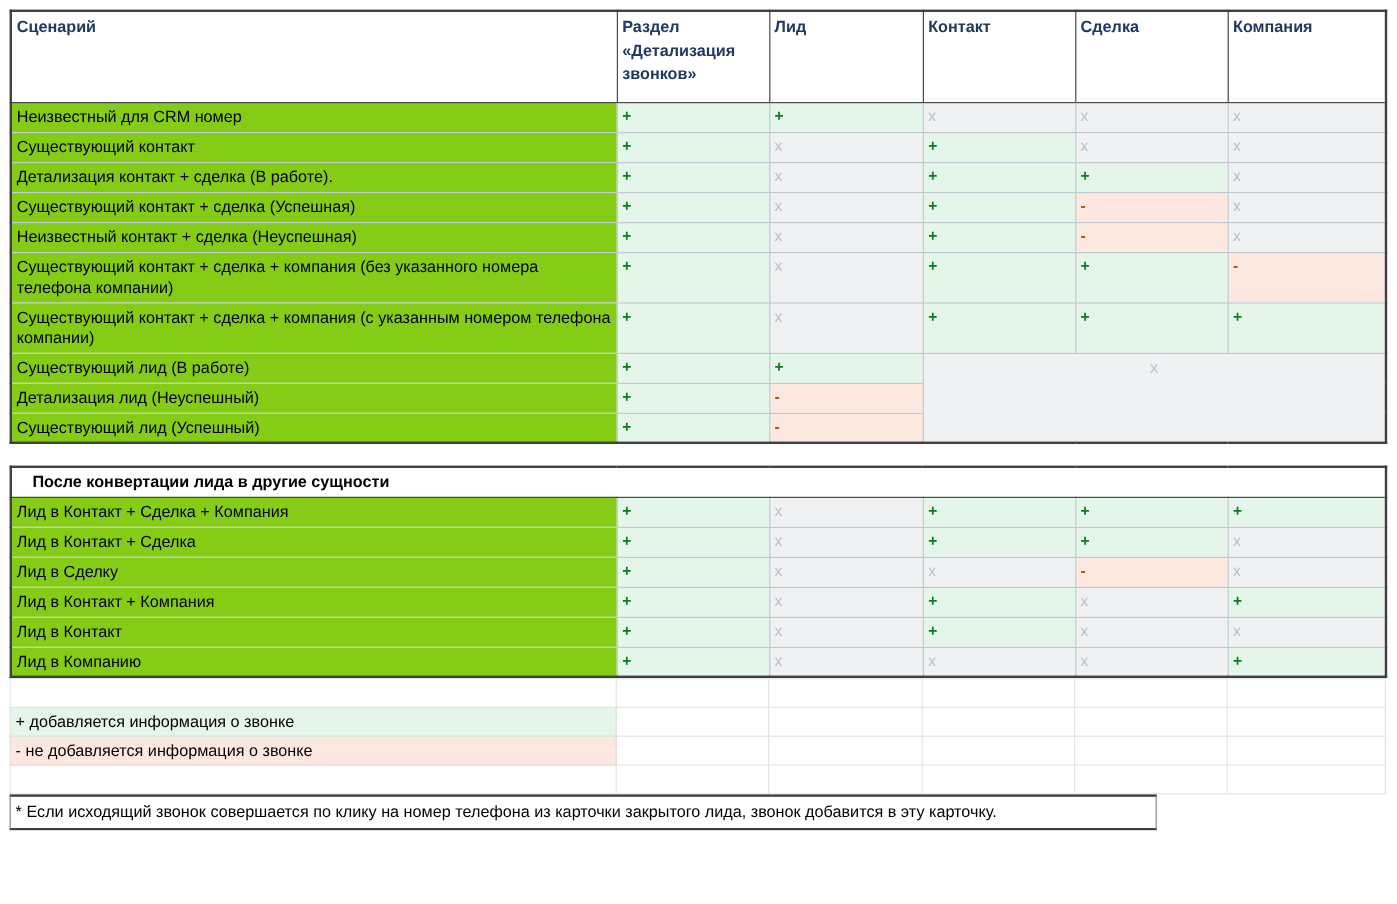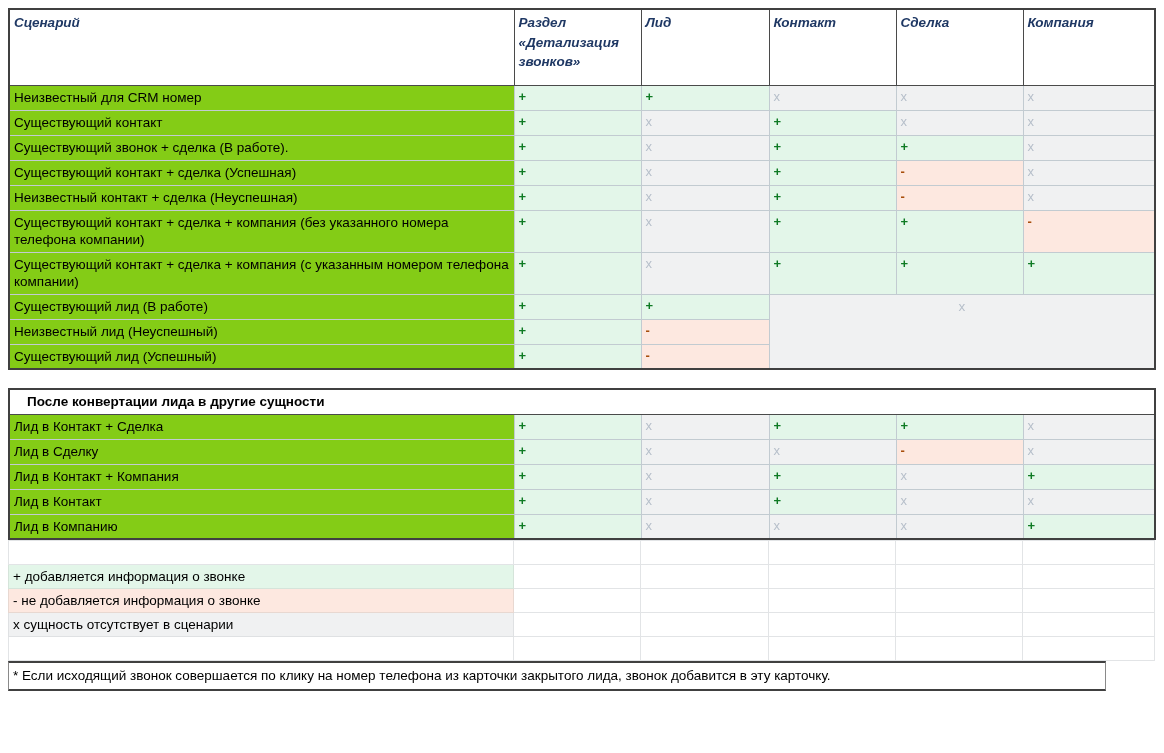--- a/index.html
+++ b/index.html
@@ -26,21 +26,20 @@
     border: 1px solid #4a4a4a;
     background: #ffffff;
     color: #1f3864;
     font-weight: bold;
     text-align: left;
     vertical-align: top;
     padding: 3px 4px;
     height: 76px;
     line-height: 1.45;
     font-size: 13.5px;
-    font-style: italic;
   }
   .matrix td {
     border: 1px solid #c2cbd1;
     vertical-align: top;
     padding: 3px 4px;
     height: 25px;
     line-height: 1.3;
   }
   .matrix td.label { background:#84cc16; }
   .matrix td.sym { font-weight: bold; font-size: 13px; }
@@ -71,21 +70,21 @@
     padding: 2px 4px;
     vertical-align: middle;
     background: #ffffff;
   }
   .legend-table td.lg-plus   { background:#e3f6e9; border-color:#d5e4da; }
   .legend-table td.lg-minus  { background:#fde8e0; border-color:#e8d8d1;margin-top:20px; }
   .legend-table td.lg-absent { background:#f0f1f2; border-color:#dfe1e3; }
 
   
   .footnote {
-    width: 1098px;
+    width: 956px;
     border-top: 2px solid #404040;
     border-bottom: 2px solid #404040;
     border-left: 1px solid #8a8a8a;
     border-right: 1px solid #8a8a8a;
     padding: 5px 4px 6px 4px;
     background: #ffffff;
     font-size: 13.5px;
   }
 </style>
 </head>
@@ -123,21 +122,21 @@
         </tr>
         <tr>
           <td class="label">Существующий контакт</td>
           <td class="sym c-plus">+</td>
           <td class="sym c-absent">x</td>
           <td class="sym c-plus">+</td>
           <td class="sym c-absent">x</td>
           <td class="sym c-absent">x</td>
         </tr>
         <tr>
-          <td class="label">Существующий звонок + сделка (В работе).</td>
+          <td class="label">Детализация контакт + сделка (В работе).</td>
           <td class="sym c-plus">+</td>
           <td class="sym c-absent">x</td>
           <td class="sym c-plus">+</td>
           <td class="sym c-plus">+</td>
           <td class="sym c-absent">x</td>
         </tr>
         <tr>
           <td class="label">Существующий контакт + сделка (Успешная)</td>
           <td class="sym c-plus">+</td>
           <td class="sym c-absent">x</td>
@@ -169,21 +168,21 @@
           <td class="sym c-plus">+</td>
           <td class="sym c-plus">+</td>
         </tr>
         <tr>
           <td class="label">Существующий лид (В работе)</td>
           <td class="sym c-plus">+</td>
           <td class="sym c-plus">+</td>
           <td class="merged-x" rowspan="3" colspan="3">x</td>
         </tr>
         <tr>
-          <td class="label">Неизвестный лид (Неуспешный)</td>
+          <td class="label">Детализация лид (Неуспешный)</td>
           <td class="sym c-plus">+</td>
           <td class="sym c-minus">-</td>
         </tr>
         <tr>
           <td class="label">Существующий лид (Успешный)</td>
           <td class="sym c-plus">+</td>
           <td class="sym c-minus">-</td>
         </tr>
       </tbody>
   </table>
@@ -199,20 +198,28 @@
         <col class="c4">
         <col class="c5">
       </colgroup>
     <tbody>
       <tr class="section-title-row">
         <td colspan="6">После конвертации лида в другие сущности</td>
       </tr>
     </tbody>
     <tbody>
         <tr>
+          <td class="label">Лид в Контакт + Сделка + Компания</td>
+          <td class="sym c-plus">+</td>
+          <td class="sym c-absent">x</td>
+          <td class="sym c-plus">+</td>
+          <td class="sym c-plus">+</td>
+          <td class="sym c-plus">+</td>
+        </tr>
+        <tr>
           <td class="label">Лид в Контакт + Сделка</td>
           <td class="sym c-plus">+</td>
           <td class="sym c-absent">x</td>
           <td class="sym c-plus">+</td>
           <td class="sym c-plus">+</td>
           <td class="sym c-absent">x</td>
         </tr>
         <tr>
           <td class="label">Лид в Сделку</td>
           <td class="sym c-plus">+</td>
@@ -276,28 +283,20 @@
       </tr>
       <tr>
         <td class="lg-minus">- не добавляется информация о звонке</td>
         <td></td>
           <td></td>
           <td></td>
           <td></td>
           <td></td>
       </tr>
       <tr>
-        <td class="lg-absent">x сущность отсутствует в сценарии</td>
-        <td></td>
-          <td></td>
-          <td></td>
-          <td></td>
-          <td></td>
-      </tr>
-      <tr>
         <td></td>
           <td></td>
           <td></td>
           <td></td>
           <td></td>
           <td></td>
       </tr>
     </tbody>
   </table>
 

